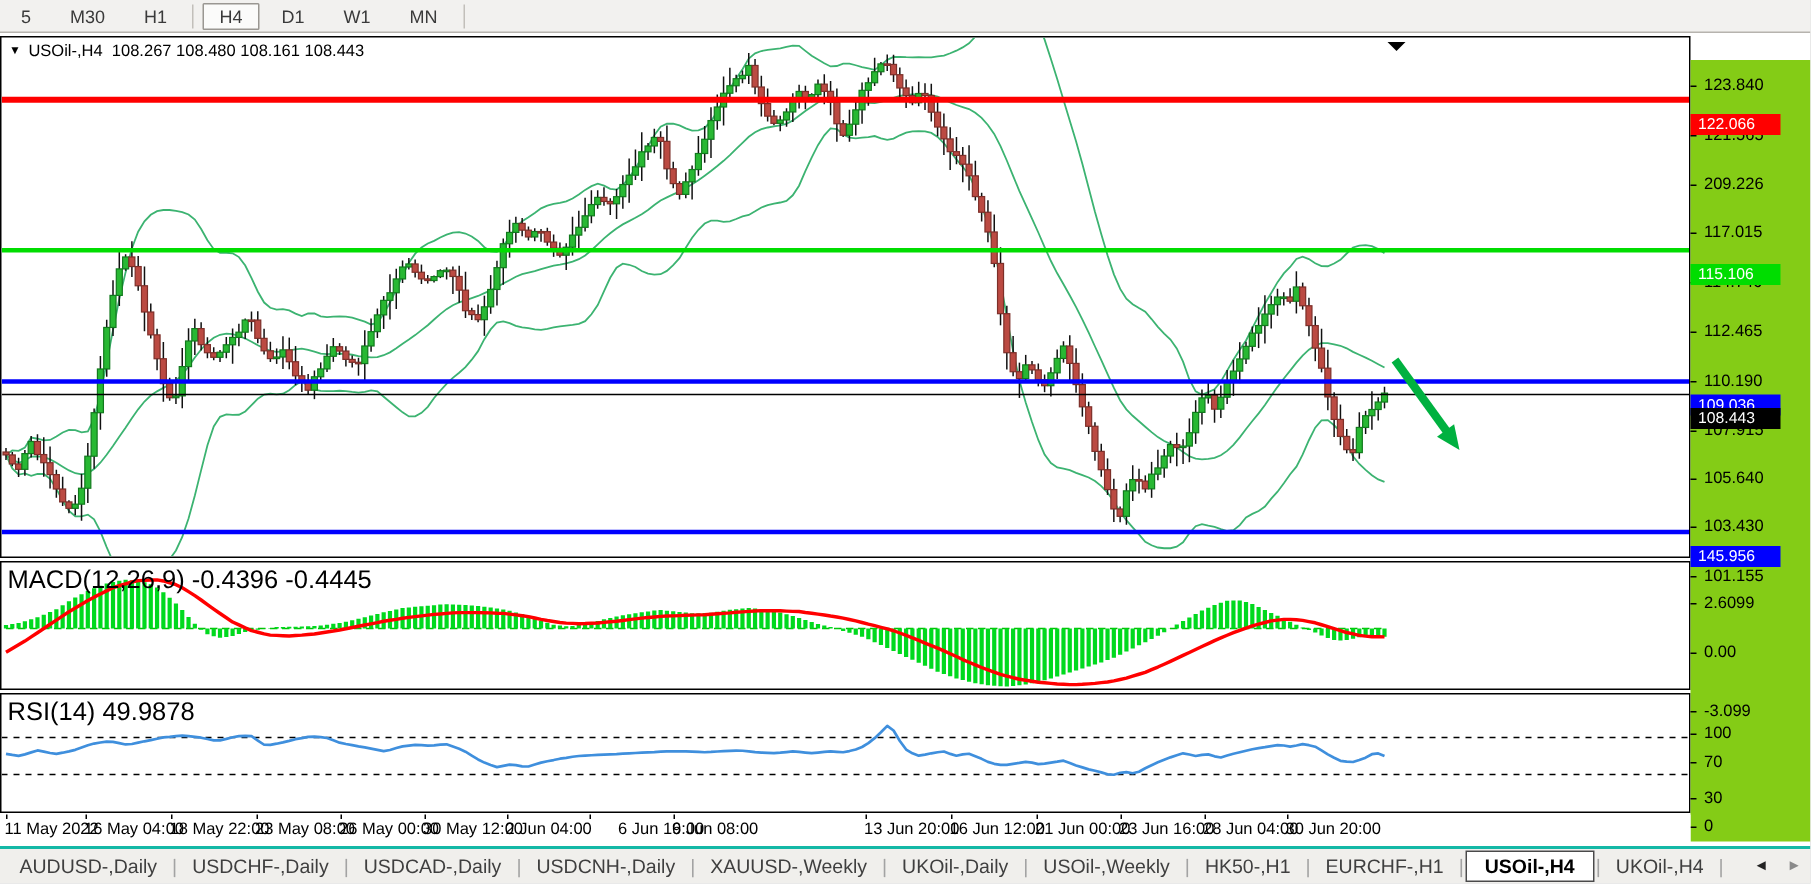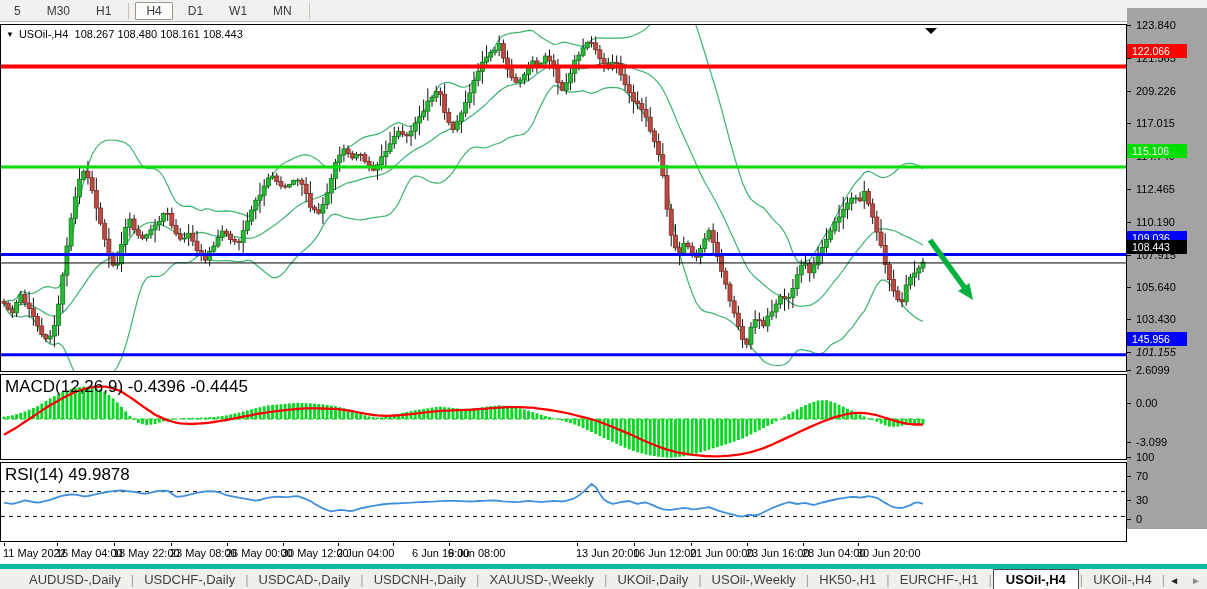--- a/index.html
+++ b/index.html
@@ -9,28 +9,28 @@
   .tf-btn.active{background:#fbfbfa;border:1px solid #9a9792;border-radius:1px}
   .tf-sep{width:1px;height:16px;background:#c2bfba;margin:0 4px}
   .pane{position:absolute;left:0;width:1127px;border:1px solid #000;background:#fff;box-sizing:border-box;overflow:hidden}
   #pane-main{top:24px;height:348px}
   #pane-macd{top:374px;height:86px}
   #pane-rsi{top:462px;height:80px}
   .pane svg{position:absolute;left:0;top:0;display:block}
   .chart-title{position:absolute;left:5px;top:3px;font-size:11px;color:#000;white-space:nowrap}
   .chart-title .tri{font-size:8px;margin-right:5px;vertical-align:1px}
   .ind-label{position:absolute;left:4px;top:2px;font-size:17px;color:#000;white-space:nowrap}
-  .axis-col{position:absolute;left:1127px;top:8px;width:80px;height:521px;font-size:11px;color:#000;background:#a3a3a3}
+  .axis-col{position:absolute;left:1127px;top:40px;width:80px;height:521px;font-size:11px;color:#000;background:#84cc16}
   .axis-tick{position:absolute;left:0;width:4px;height:1px;background:#000}
   .axis-label{position:absolute;left:9px;height:12px;line-height:12px;white-space:nowrap}
   .axis-badge{position:absolute;left:0;width:60px;height:14px;line-height:14px;color:#fff;font-size:10.5px;padding-left:5px;box-sizing:border-box;z-index:3}
   .time-strip{position:absolute;left:0;top:543px;width:1127px;height:20px;font-size:11px;color:#000;background:#fff}
   .time-label{position:absolute;top:4px;white-space:nowrap}
   .time-tick{position:absolute;top:0;width:1px;height:3px;background:#000}
-  .tabbar{position:absolute;left:0;top:564px;width:100%;height:25px;background:#f0efec;border-top:5px solid #14b8a6;display:flex;align-items:center;font-size:13px;color:#3f3f3f;box-sizing:border-box;padding-left:20px}
+  .tabbar{position:absolute;left:0;top:564px;width:100%;height:25px;background:#f0efec;border-top:2px solid #14b8a6;display:flex;align-items:center;font-size:13px;color:#3f3f3f;box-sizing:border-box;padding-left:4px}
   .tab{padding:2px 9px;white-space:nowrap;cursor:default}
   .tab.active{background:#fff;border:1px solid #4a4a4a;color:#000;font-weight:bold;padding:2px 12px}
   .tab-sep{color:#a3a3a3;padding:0 1px}
   .tab-arrows{position:absolute;right:6px;top:6px;font-size:10px}
   .tab-arrows .a1{color:#222;margin-right:12px;cursor:default}
   .tab-arrows .a2{color:#8a8a8a;cursor:default}
 </style>
 </head>
 <body>
 
@@ -757,21 +757,21 @@
       <div class="axis-label" style="top: 174.971px;">112.465</div>
       <div class="axis-tick" style="top: 213.765px;"></div>
       <div class="axis-label" style="top: 207.765px;">110.190</div>
       <div class="axis-tick" style="top: 246.56px;"></div>
       <div class="axis-label" style="top: 240.56px;">107.915</div>
       <div class="axis-tick" style="top: 279.354px;"></div>
       <div class="axis-label" style="top: 273.354px;">105.640</div>
       <div class="axis-tick" style="top: 311.211px;"></div>
       <div class="axis-label" style="top: 305.211px;">103.430</div>
       <div class="axis-tick" style="top: 344.005px;"></div>
-      <div class="axis-label" style="top: 338.005px; font-style: italic;">101.155</div>
+      <div class="axis-label" style="top: 338.005px;">101.155</div>
       <div class="axis-tick" style="top: 362.376px;"></div>
       <div class="axis-label" style="top: 356.376px;">2.6099</div>
       <div class="axis-tick" style="top: 395px;"></div>
       <div class="axis-label" style="top: 389px;">0.00</div>
       <div class="axis-tick" style="top: 433.738px;"></div>
       <div class="axis-label" style="top: 427.738px;">-3.099</div>
       <div class="axis-tick" style="top: 449px;"></div>
       <div class="axis-label" style="top: 443px;">100</div>
       <div class="axis-tick" style="top: 467.6px;"></div>
       <div class="axis-label" style="top: 461.6px;">70</div>

